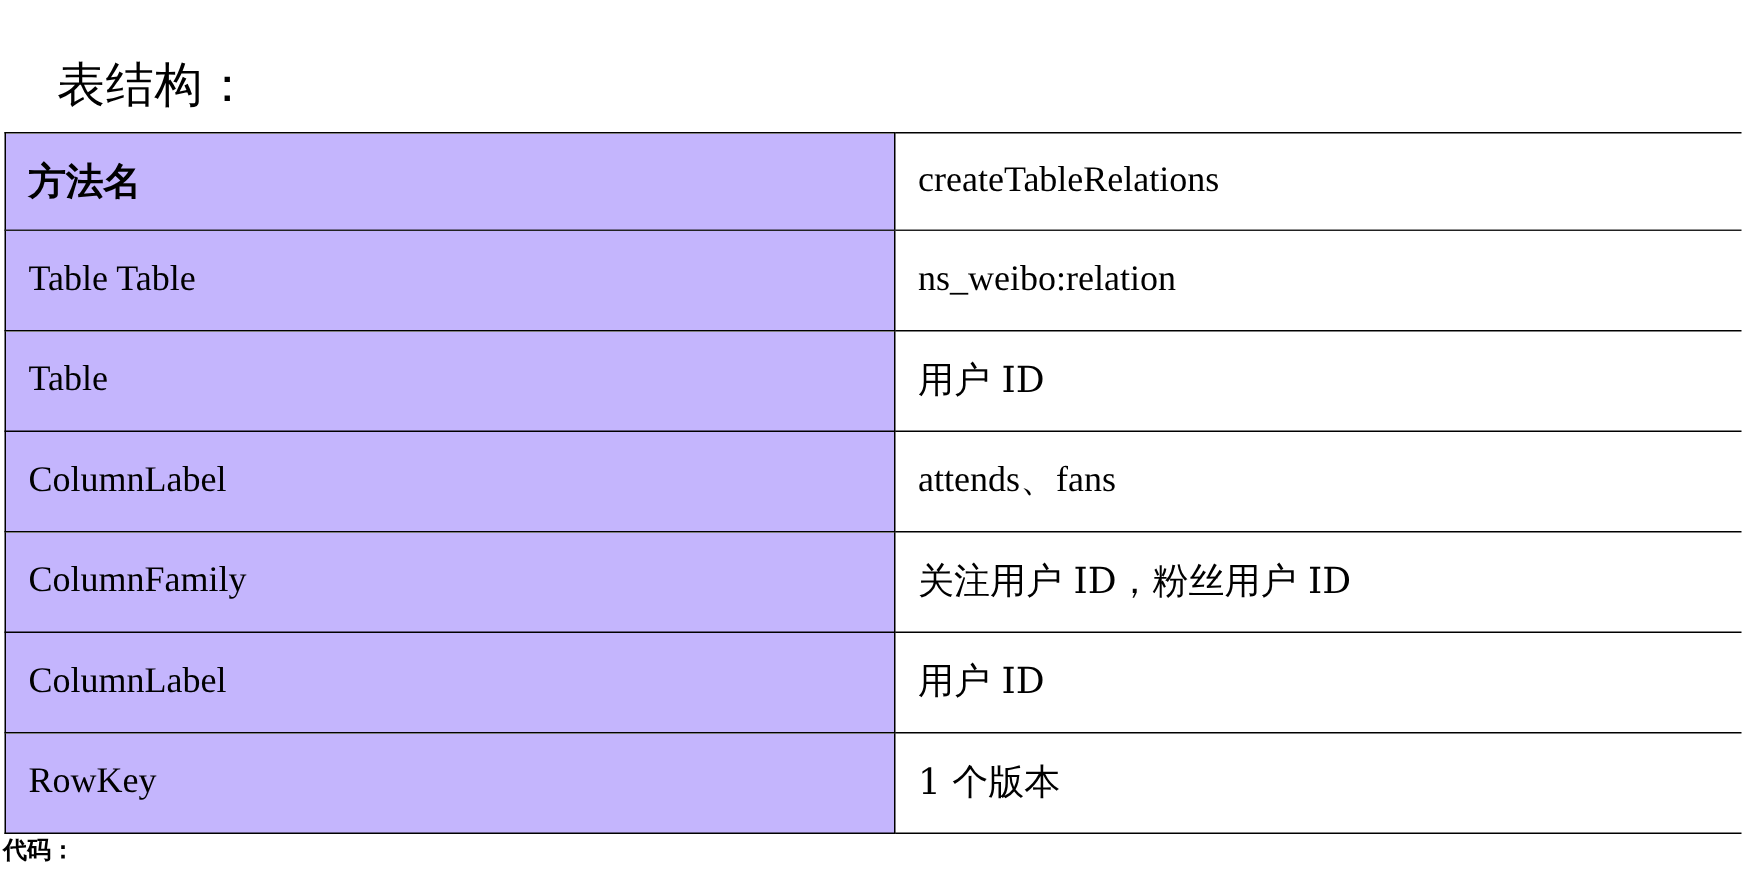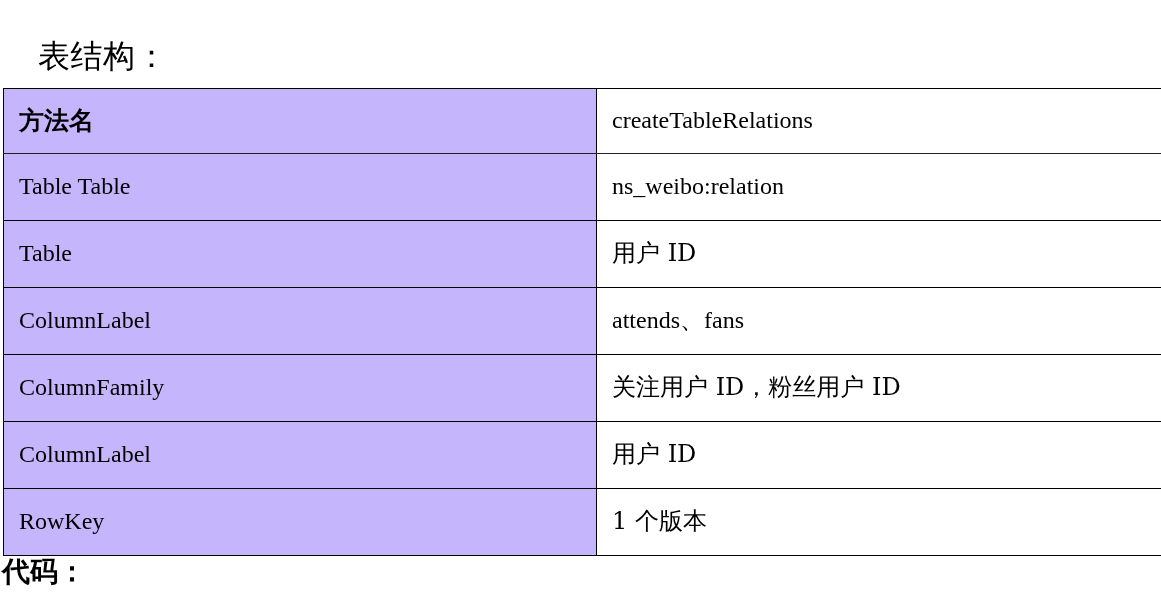--- a/index.html
+++ b/index.html
@@ -94,23 +94,23 @@
   }
   .latin-text {
     font-family: "Liberation Serif", "DejaVu Serif", serif;
   }
 
   
   #footer-label {
     position: absolute;
     left: 2px;
     top: 560px;
-    font-family: Liberation Mono, monospace;
+    font-family: Liberation Serif, serif;
     font-weight: bold;
-    font-size: 28px;
+    font-size: 16px;
     line-height: 1;
     white-space: nowrap;
   }
 </style>
 </head>
 <body>
 
 <div class="page">
 
 

